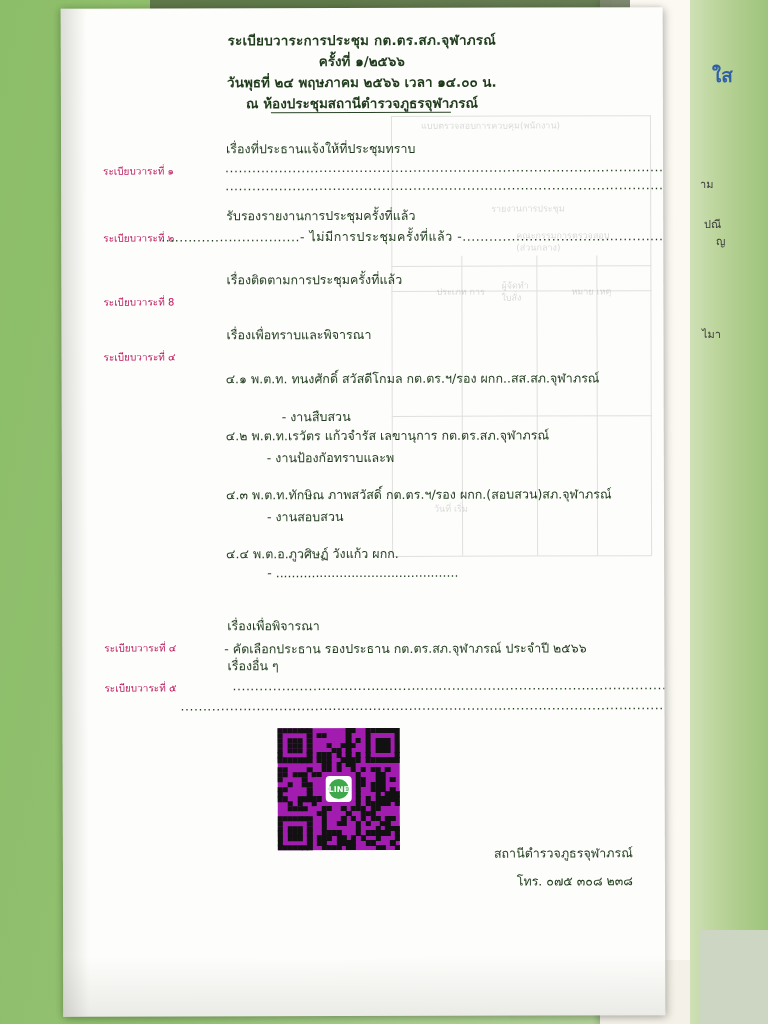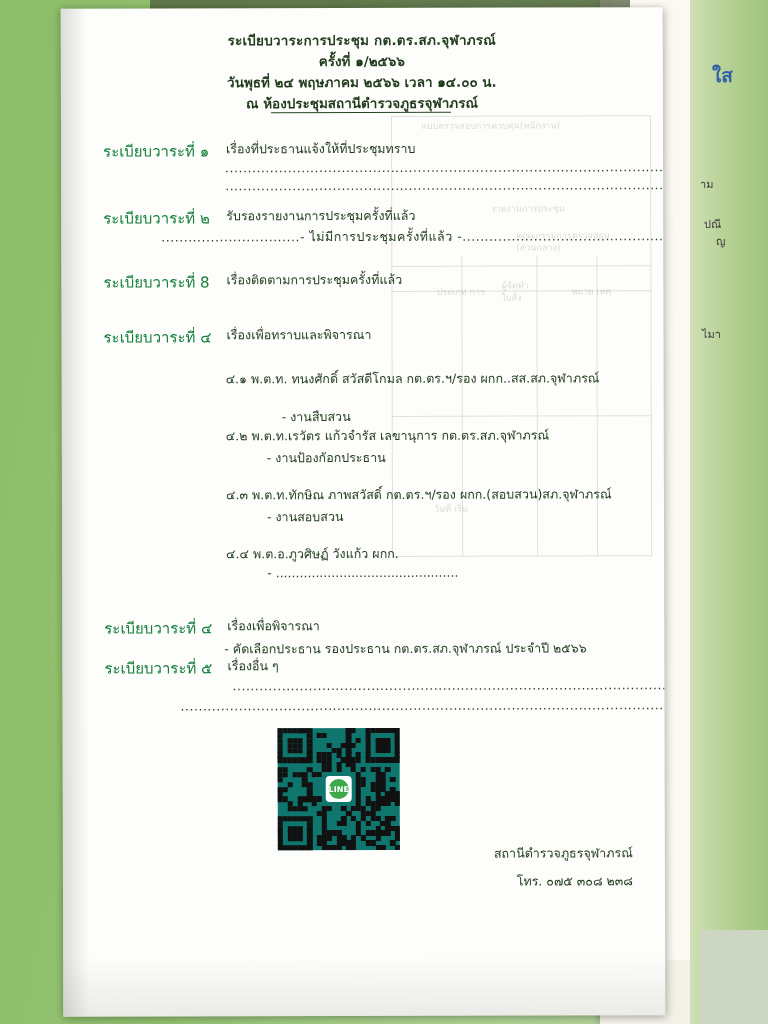--- a/index.html
+++ b/index.html
@@ -161,23 +161,24 @@
   .rule {
     position: absolute;
     left: 210px;
     top: 104px;
     width: 180px;
     border-bottom: 1.2px solid #2a4426;
   }
   .lbl {
     position: absolute;
     left: 42px;
-    font-size: 15px;
-    color: #15803d;
+    font-size: 10px;
+    color: #be185d;
     white-space: nowrap;
+    margin-top: 24px;
   }
   .body-txt {
     position: absolute;
     left: 165px;
     font-size: 12.5px;
     color: #1f3b1c;
     white-space: nowrap;
   }
   .dots {
     position: absolute;
@@ -193,21 +194,21 @@
     white-space: nowrap;
   }
 
   
   .qr-wrap {
     position: absolute;
     left: 215px;
     top: 720px;
     width: 122px;
     height: 122px;
-    background: #0f766e;
+    background: #a21caf;
   }
   .qr {
     position: absolute;
     left: 0; top: 0;
     width: 122px;
     height: 122px;
   }
   .qr-dot {
     position: absolute;
     background: #111;
@@ -315,21 +316,21 @@
       <div class="lbl" style="top:262px;">ระเบียบวาระที่ 8</div>
       <div class="body-txt" style="top:262px;">เรื่องติดตามการประชุมครั้งที่แล้ว</div>
 
       <div class="lbl" style="top:317px;">ระเบียบวาระที่ ๔</div>
       <div class="body-txt" style="top:317px;">เรื่องเพื่อทราบและพิจารณา</div>
 
       <div class="sub" style="left:164px; top:361px;">๔.๑ พ.ต.ท. ทนงศักดิ์    สวัสดีโกมล    กต.ตร.ฯ/รอง ผกก..สส.สภ.จุฬาภรณ์</div>
       <div class="sub" style="left:205px; top:399px;margin-left:15px;">- งานสืบสวน</div>
 
       <div class="sub" style="left:164px; top:418px;">๔.๒ พ.ต.ท.เรวัตร  แก้วจำรัส  เลขานุการ กต.ตร.สภ.จุฬาภรณ์</div>
-      <div class="sub" style="left:205px; top:440px;">- งานป้องกัอกประธาน</div>
+      <div class="sub" style="left:205px; top:440px;">- งานป้องกัอทราบและพ</div>
 
       <div class="sub" style="left:164px; top:477px;">๔.๓ พ.ต.ท.ทักษิณ      ภาพสวัสดิ์   กต.ตร.ฯ/รอง ผกก.(สอบสวน)สภ.จุฬาภรณ์</div>
       <div class="sub" style="left:205px; top:499px;">- งานสอบสวน</div>
 
       <div class="sub" style="left:164px; top:536px;">๔.๔ พ.ต.อ.ภูวศิษฏ์ วังแก้ว  ผกก.</div>
       <div class="sub" style="left:205px; top:557px;">- ..............................................</div>
 
       <div class="lbl" style="top:608px;">ระเบียบวาระที่ ๔</div>
       <div class="body-txt" style="top:608px;">เรื่องเพื่อพิจารณา</div>
       <div class="sub" style="left:162px; top:631px;">- คัดเลือกประธาน รองประธาน กต.ตร.สภ.จุฬาภรณ์ ประจำปี ๒๕๖๖</div>

